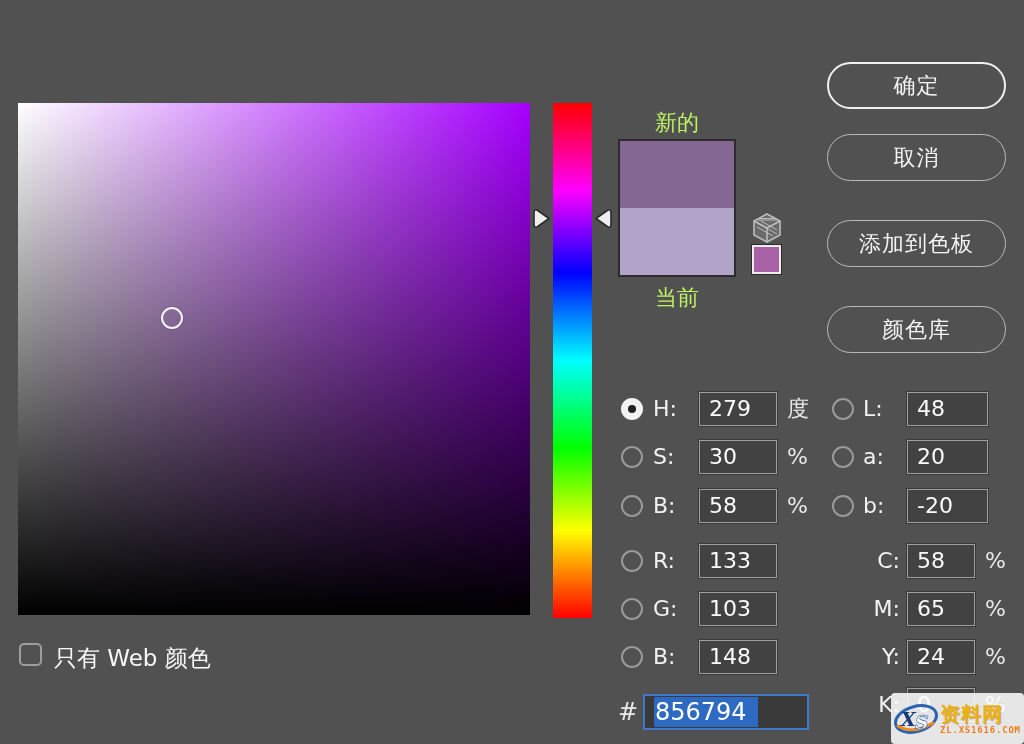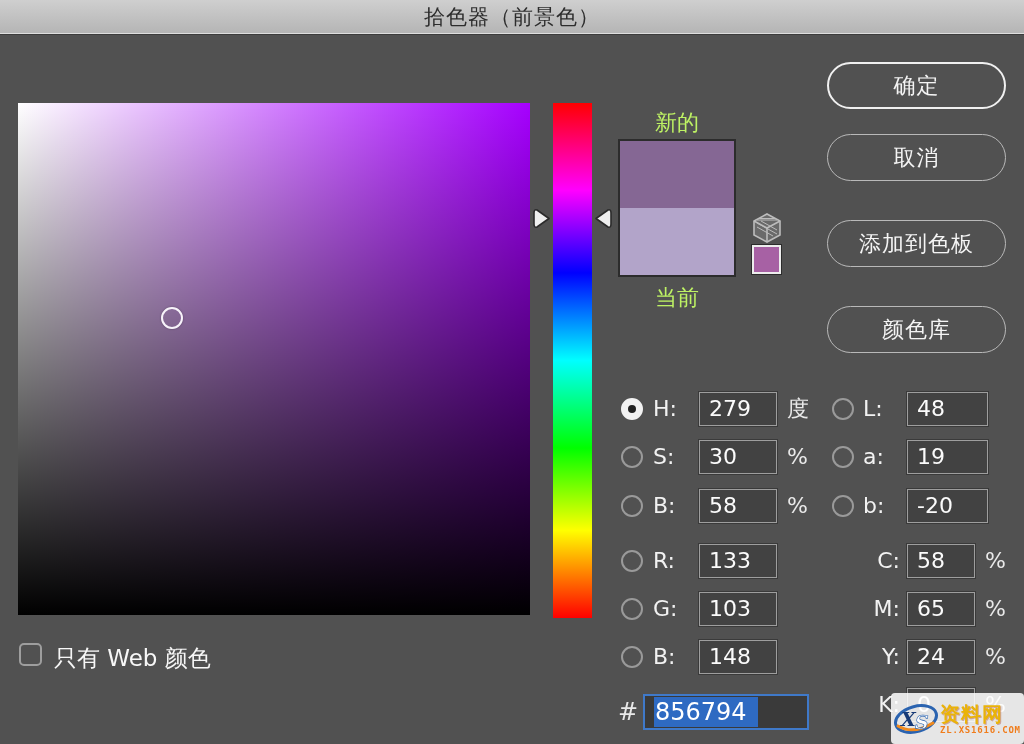--- a/index.html
+++ b/index.html
@@ -132,23 +132,20 @@
   .wm-logo{ width:46px; height:40px; flex:0 0 auto; }
   .wm-text{ display:flex; flex-direction:column; align-items:flex-start; margin-left:1px; }
   .wm-name{ font-size:20px; font-weight:bold; color:#eab308; text-shadow:1px 1px 0 rgba(160,40,20,.35); line-height:22px; letter-spacing:1px; }
   .wm-url{ font-size:9px; font-weight:bold; color:#f07d1c; letter-spacing:.8px; font-family:"DejaVu Sans Mono","Liberation Mono",monospace; }
 </style>
 </head>
 <body>
 
 <div id="stage">
 
-  <div class="titlebar">
-    <div class="title">拾色器（前景色）</div>
-  </div>
 
   <div class="color-field">
     <div class="field-marker"></div>
   </div>
 
   <div class="hue-bar"></div>
   <svg class="hue-arrow left" viewBox="0 0 19 23">
     <path d="M4 3 L16 11.5 L4 20 Q1 21 1 17 L1 6 Q1 2 4 3 Z" fill="#efefef" stroke="#2b2b2b" stroke-width="1.6" stroke-linejoin="round"></path>
   </svg>
   <svg class="hue-arrow right" viewBox="0 0 19 23">
@@ -198,21 +195,21 @@
   </div>
 
   <div class="row rcol" style="top:392px; left:0; width:1024px;">
     <span class="radio"></span>
     <span class="chan-label">L:</span>
     <span class="num-field lab">48</span>
   </div>
   <div class="row rcol" style="top:440px; left:0; width:1024px;">
     <span class="radio"></span>
     <span class="chan-label">a:</span>
-    <span class="num-field lab">19</span>
+    <span class="num-field lab">20</span>
   </div>
   <div class="row rcol" style="top:489px; left:0; width:1024px;">
     <span class="radio"></span>
     <span class="chan-label">b:</span>
     <span class="num-field lab">-20</span>
   </div>
 
   <div class="row lcol" style="top:544px; left:0; width:820px;">
     <span class="radio"></span>
     <span class="chan-label">R:</span>

